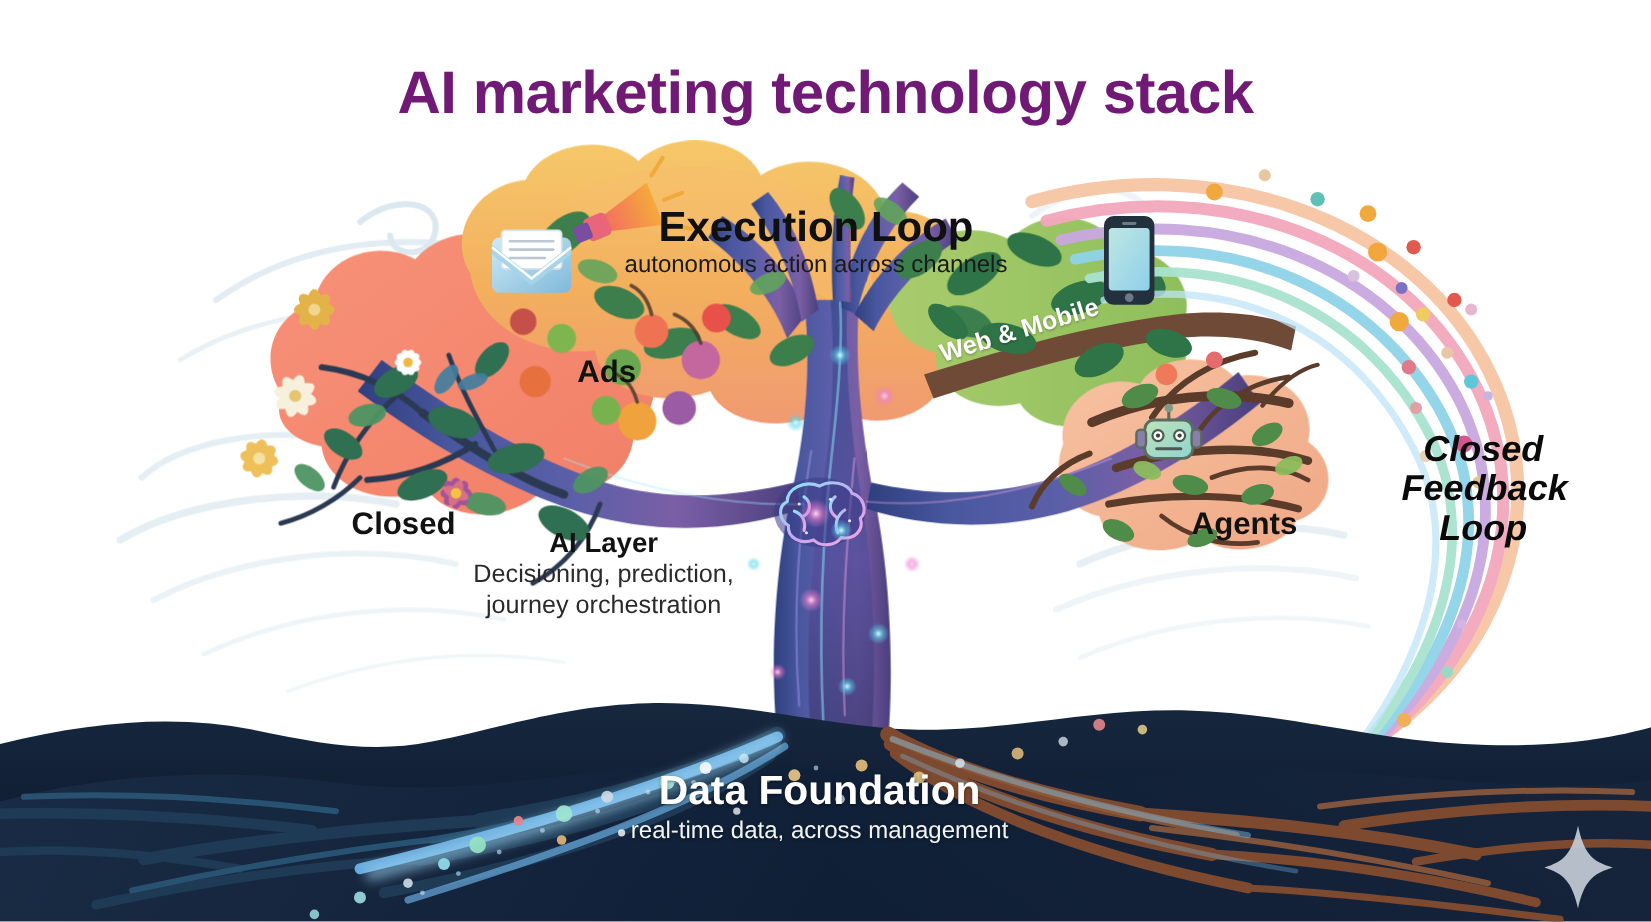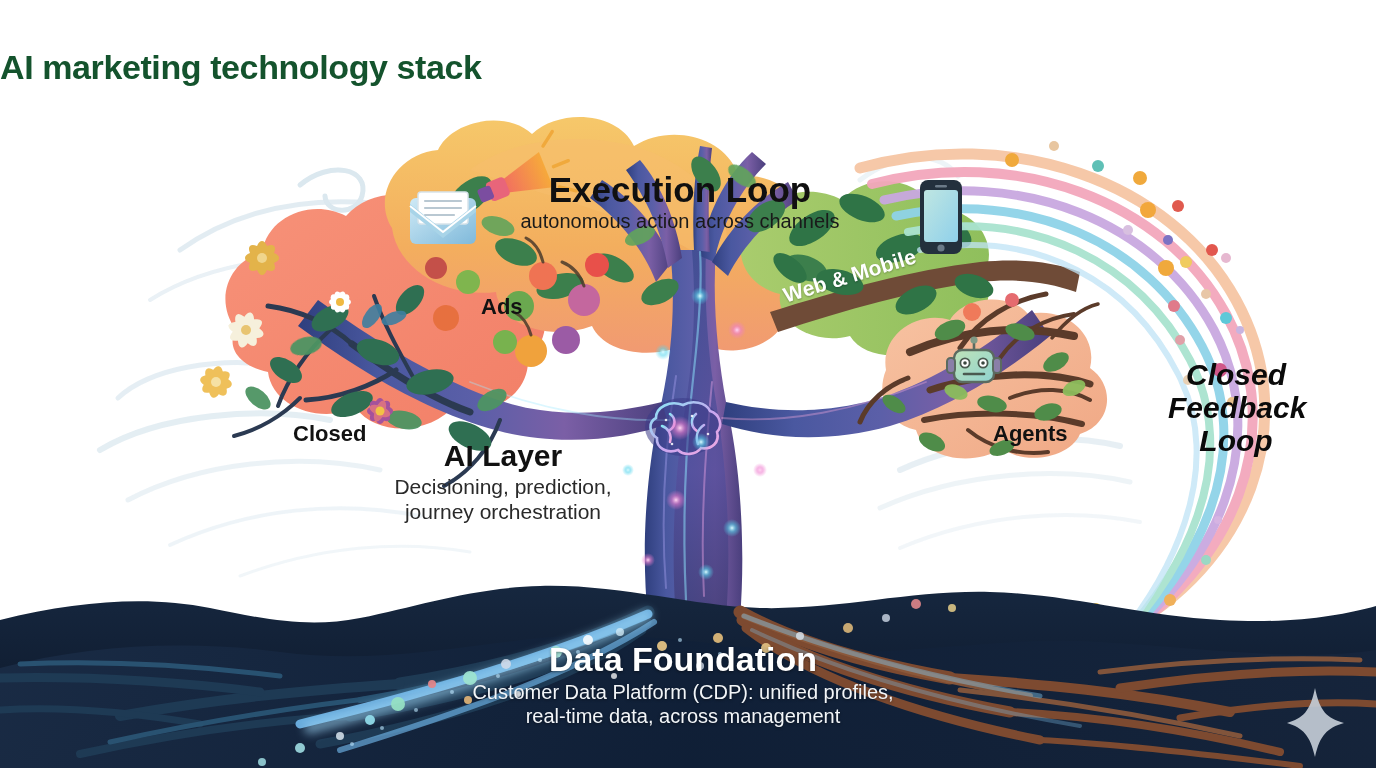--- a/index.html
+++ b/index.html
@@ -21,44 +21,45 @@
     inset: 0;
     width: 1376px;
     height: 768px;
   }
 
   
   .txt { position: absolute; color: #111111; white-space: nowrap; }
 
   #title {
     left: 0; right: 0; top: 48px;
-    font-size: 34px;
+    text-align: center;
+    font-size: 50px;
     font-weight: 700;
     letter-spacing: -0.4px;
-    color: #14532d;
+    color: #701a75;
     white-space: nowrap;
   }
 
   .layer-block { position: absolute; text-align: center; }
   .layer-title { font-weight: 700; line-height: 1.05; }
   .layer-sub   { font-weight: 400; line-height: 1.22; }
 
   #exec-block { left: 430px; top: 172px; width: 500px; }
   #exec-title { font-size: 35px; color: #101010; }
   #exec-sub   { font-size: 20px; color: #1a1a1a; margin-top: 0; }
 
   #ai-block { left: 338px; top: 440px; width: 330px; }
-  #ai-title { font-size: 30px; color: #111111; }
+  #ai-title { font-size: 23px; color: #111111; }
   #ai-sub   { font-size: 21px; color: #2a2a2a; margin-top: 2px; }
 
   #data-block { left: 418px; top: 642px; width: 530px; }
   #data-title { font-size: 34px; color: #ffffff; text-shadow: 0 1px 3px rgba(0,0,0,.45); }
   #data-sub   { font-size: 20px; color: #f2f5f8; text-shadow: 0 1px 3px rgba(0,0,0,.45); margin-top: 2px; }
 
-  .chip { position: absolute; font-size: 22px; font-weight: 700; color: #121212; }
+  .chip { position: absolute; font-size: 26px; font-weight: 700; color: #121212; }
   #lbl-email  { left: 293px; top: 421px; }
   #lbl-ads    { left: 481px; top: 294px; }
   #lbl-agents { left: 973px; top: 421px; margin-left: 20px; }
   #lbl-web {
     left: 784px; top: 284px;
     font-size: 21px; font-weight: 700; color: #ffffff;
     transform: rotate(-17deg);
     transform-origin: left center;
     text-shadow: 0 1px 2px rgba(0,0,0,.30);
   }
@@ -674,21 +675,20 @@
     <div id="ai-title" class="layer-title">AI Layer</div>
     <div id="ai-sub" class="layer-sub">
       <div>Decisioning, prediction,</div>
       <div>journey orchestration</div>
     </div>
   </div>
 
   <div id="data-block" class="layer-block">
     <div id="data-title" class="layer-title">Data Foundation</div>
     <div id="data-sub" class="layer-sub">
-      <div>Customer Data Platform (CDP): unified profiles,</div>
       <div>real-time data, across management</div>
     </div>
   </div>
 
   <div id="lbl-email" class="chip">Closed</div>
   <div id="lbl-ads" class="chip">Ads</div>
   <div id="lbl-web" class="chip">Web &amp; Mobile</div>
   <div id="lbl-agents" class="chip">Agents</div>
 
   <div id="loop-label">

